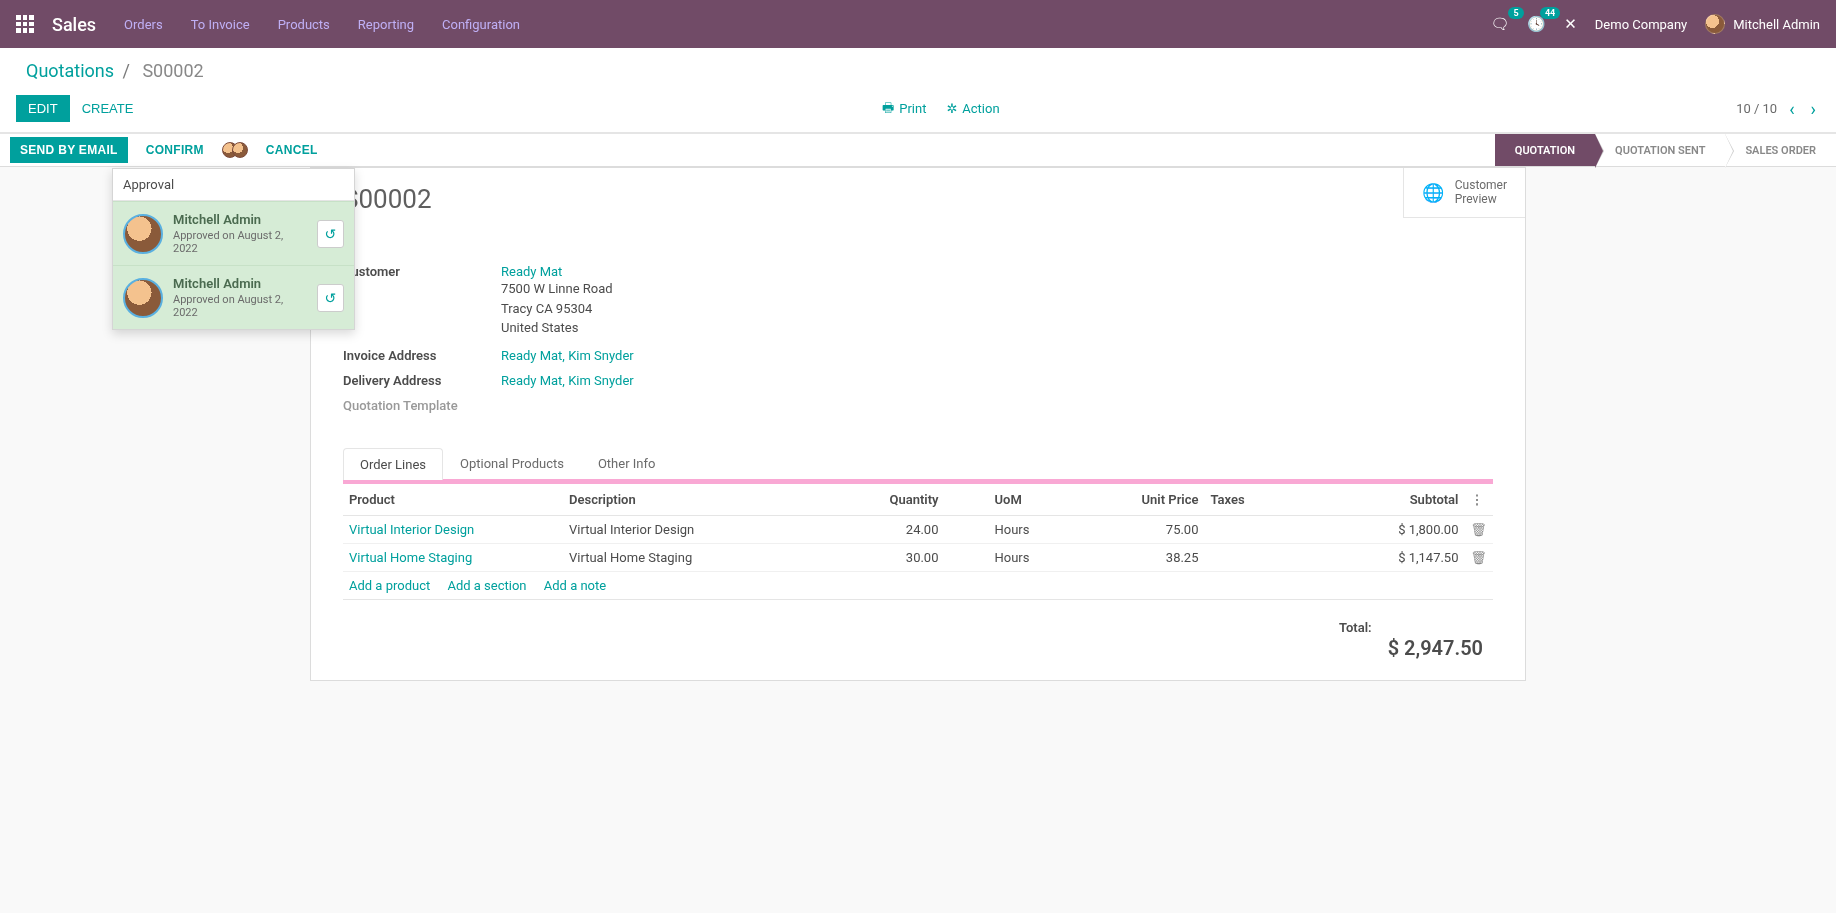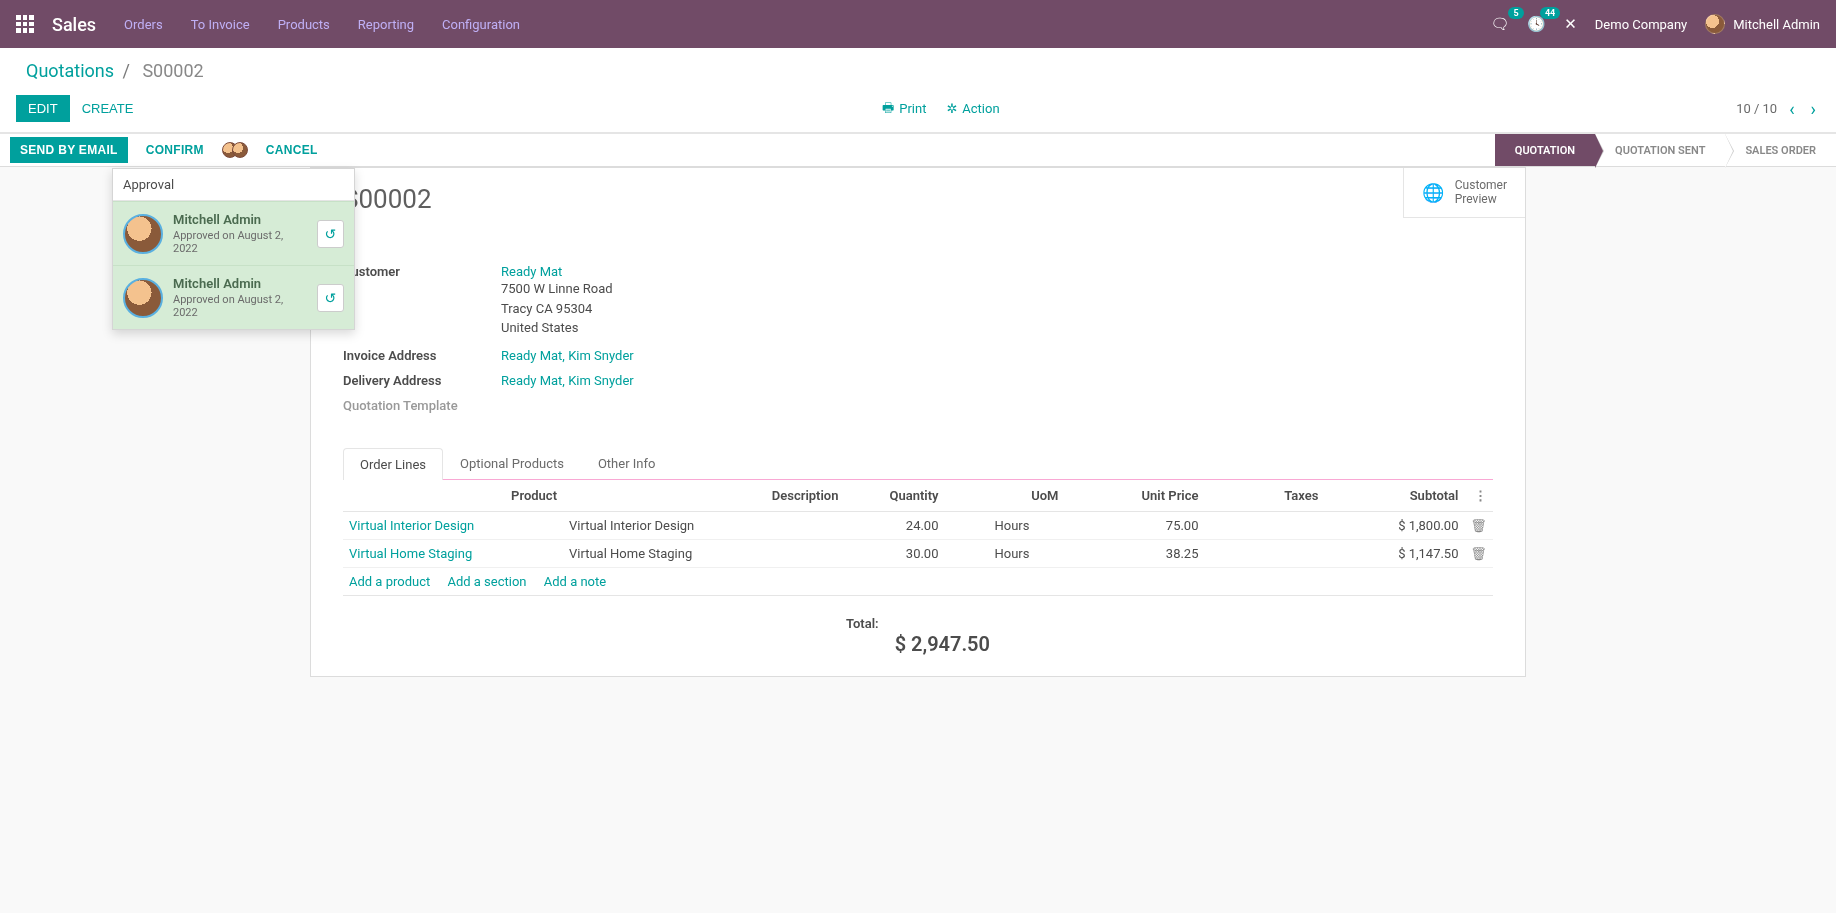--- a/index.html
+++ b/index.html
@@ -71,35 +71,35 @@
 .so-name { font-size: 26px; color: #5f5f5f; margin-bottom: 50px; }
 .form-cols { display: flex; gap: 40px; }
 .form-col { flex: 1; }
 .field-row { display: flex; margin-bottom: 10px; font-size: 13px; }
 .field-label { width: 158px; color: #4c4c4c; font-weight: 600; }
 .field-label.muted { color: #999; font-weight: 500; }
 .field-value a { color: #00A09D; text-decoration: none; cursor: pointer; }
 .field-value .addr { color: #4c4c4c; line-height: 1.5; }
 
 
-.tabs { display: flex; margin-top: 24px; border-bottom: 1px solid #f9a8d4; }
+.tabs { display: flex; margin-top: 24px; border-bottom: 5px solid #f9a8d4; }
 .tab { padding: 8px 16px; border: 1px solid transparent; border-bottom: none; font-size: 13px; color: #6b6b6b; cursor: pointer; }
 .tab.active { border-color: #e5e5e5; color: #4c4c4c; background: #fff; position: relative; top: 1px; border-radius: 4px 4px 0 0; }
 
 
 table.lines { width: 100%; border-collapse: collapse; font-size: 13px; }
-table.lines th { text-align: right; font-weight: 600; padding: 8px 6px; border-bottom: 1px solid #e5e5e5; }
+table.lines th { text-align: left; font-weight: 600; padding: 8px 6px; border-bottom: 1px solid #e5e5e5; }
 table.lines th.r, table.lines td.r { text-align: right; }
 table.lines td { padding: 6px 6px; border-bottom: 1px solid #f0f0f0; }
 table.lines td a { color: #00A09D; text-decoration: none; cursor: pointer; }
 .row-actions a { color: #00A09D; text-decoration: none; margin-right: 14px; cursor: pointer; }
 .kebab { cursor: pointer; color: #888; }
 .trash { cursor: pointer; color: #888; font-size: 13px; }
 
-.totals { display: flex; justify-content: center; padding: 20px 10px 4px; }
+.totals { display: flex; justify-content: flex-end; padding: 20px 10px 4px; }
 .totals .tot-label { font-weight: 600; color: #4c4c4c; }
 .totals .tot-val { font-size: 20px; font-weight: 600; color: #4c4c4c; margin-left: 16px; margin-top: 16px; }
 </style>
 </head>
 <body>
 
 <div class="navbar">
   <div class="app-icon">
       <span></span>
       <span></span>

